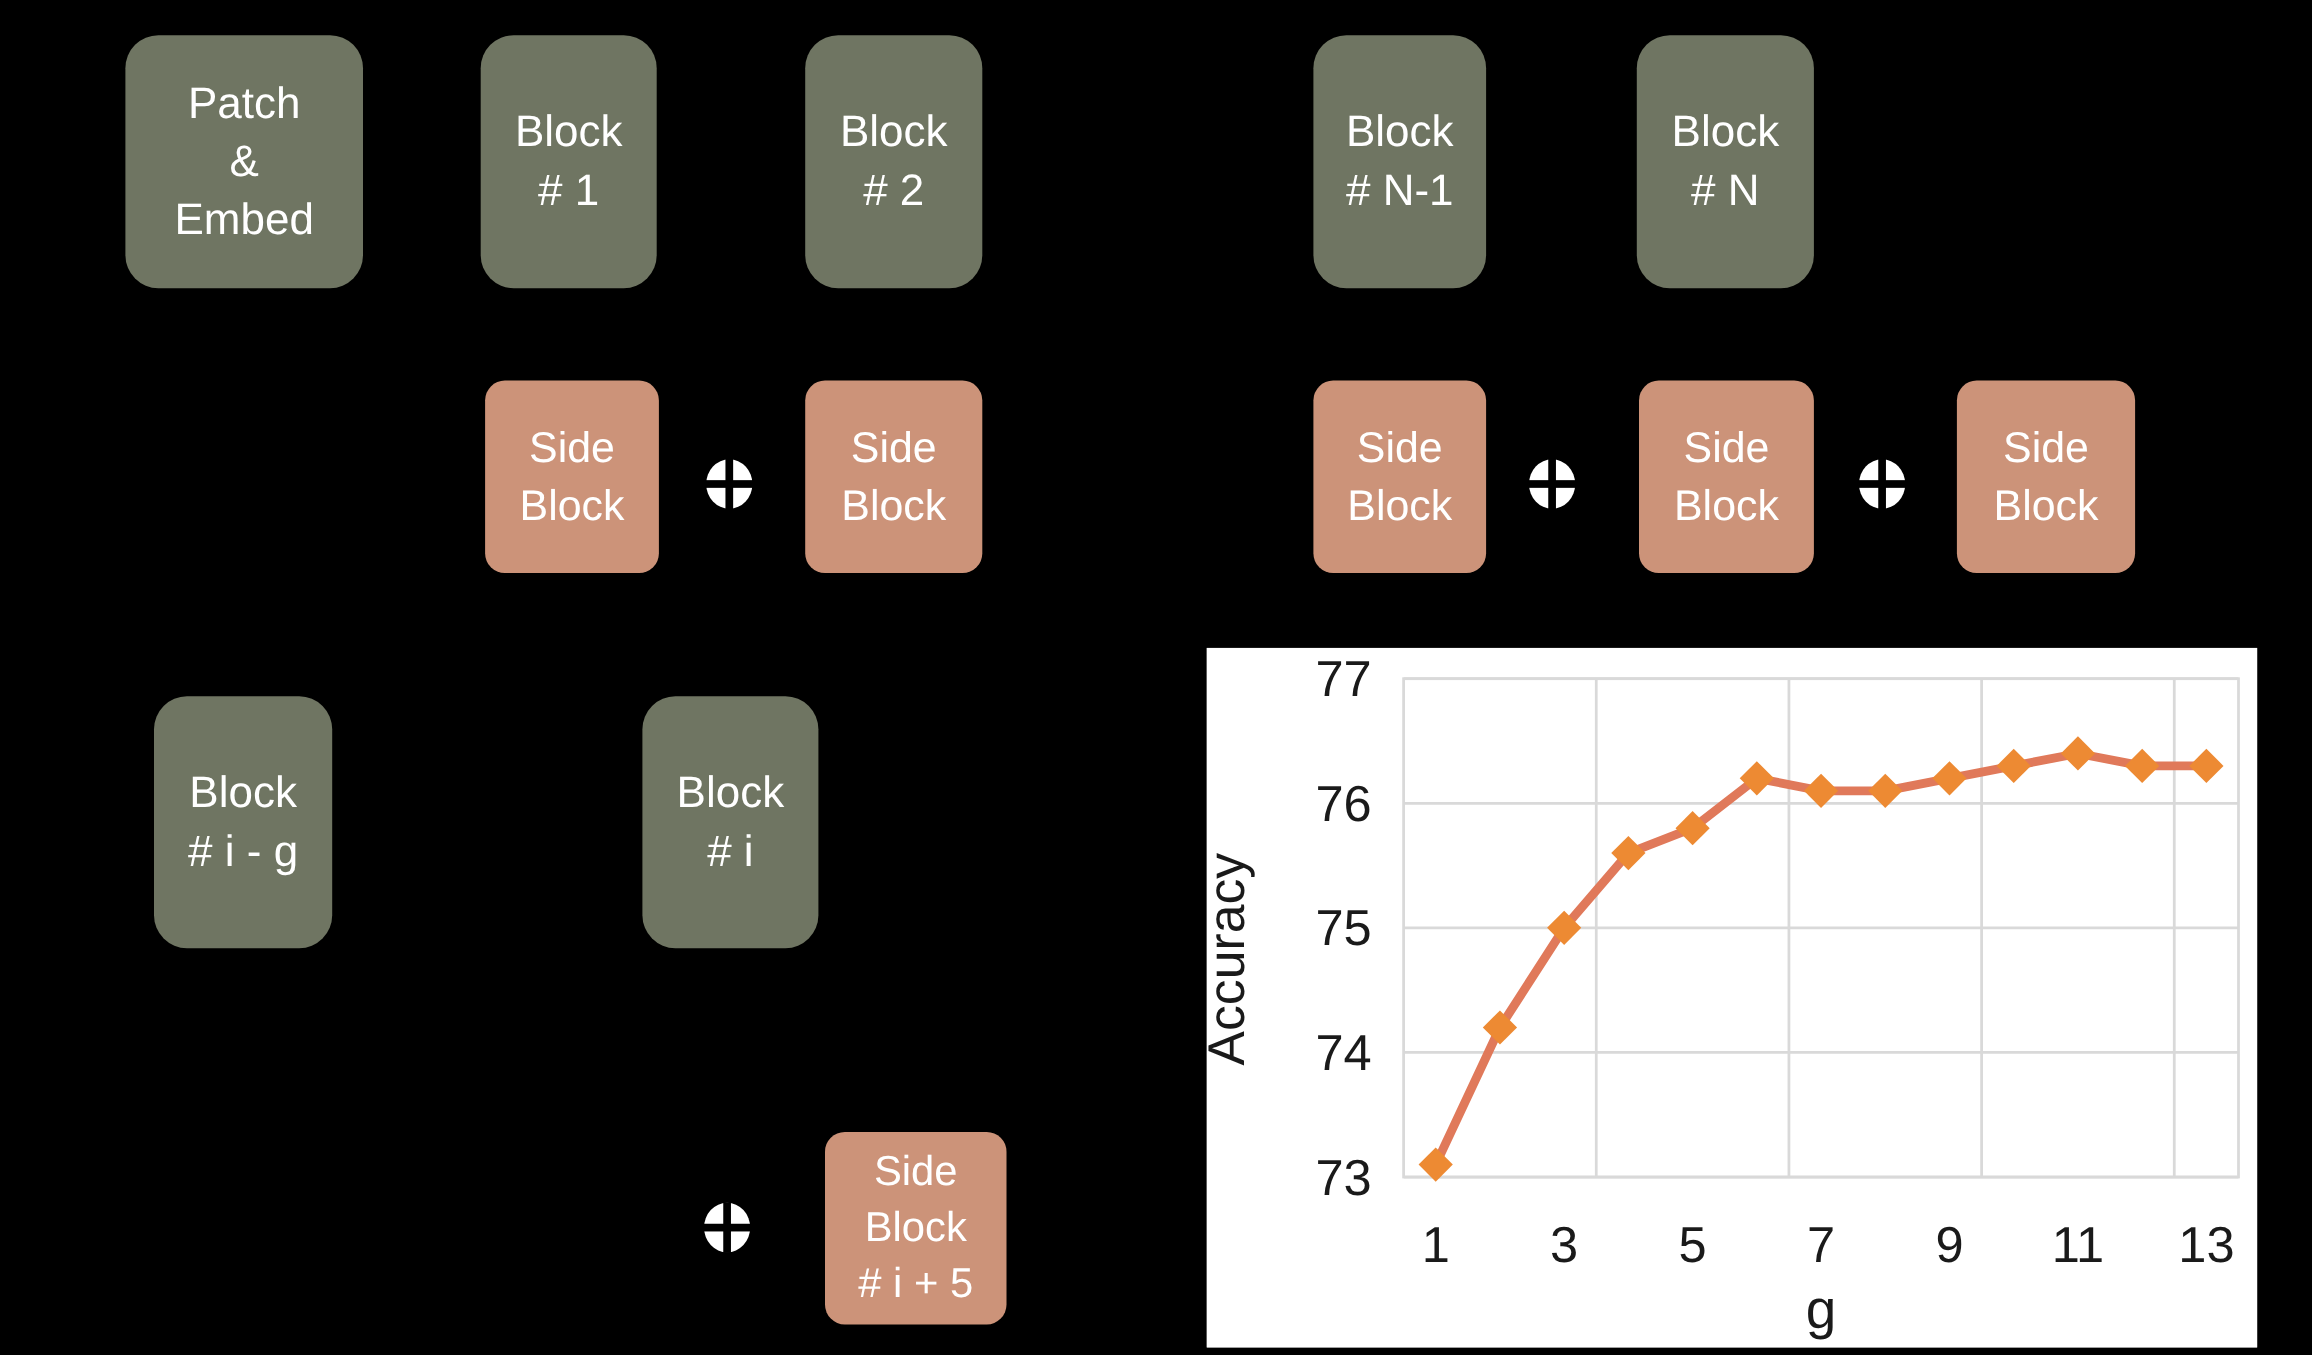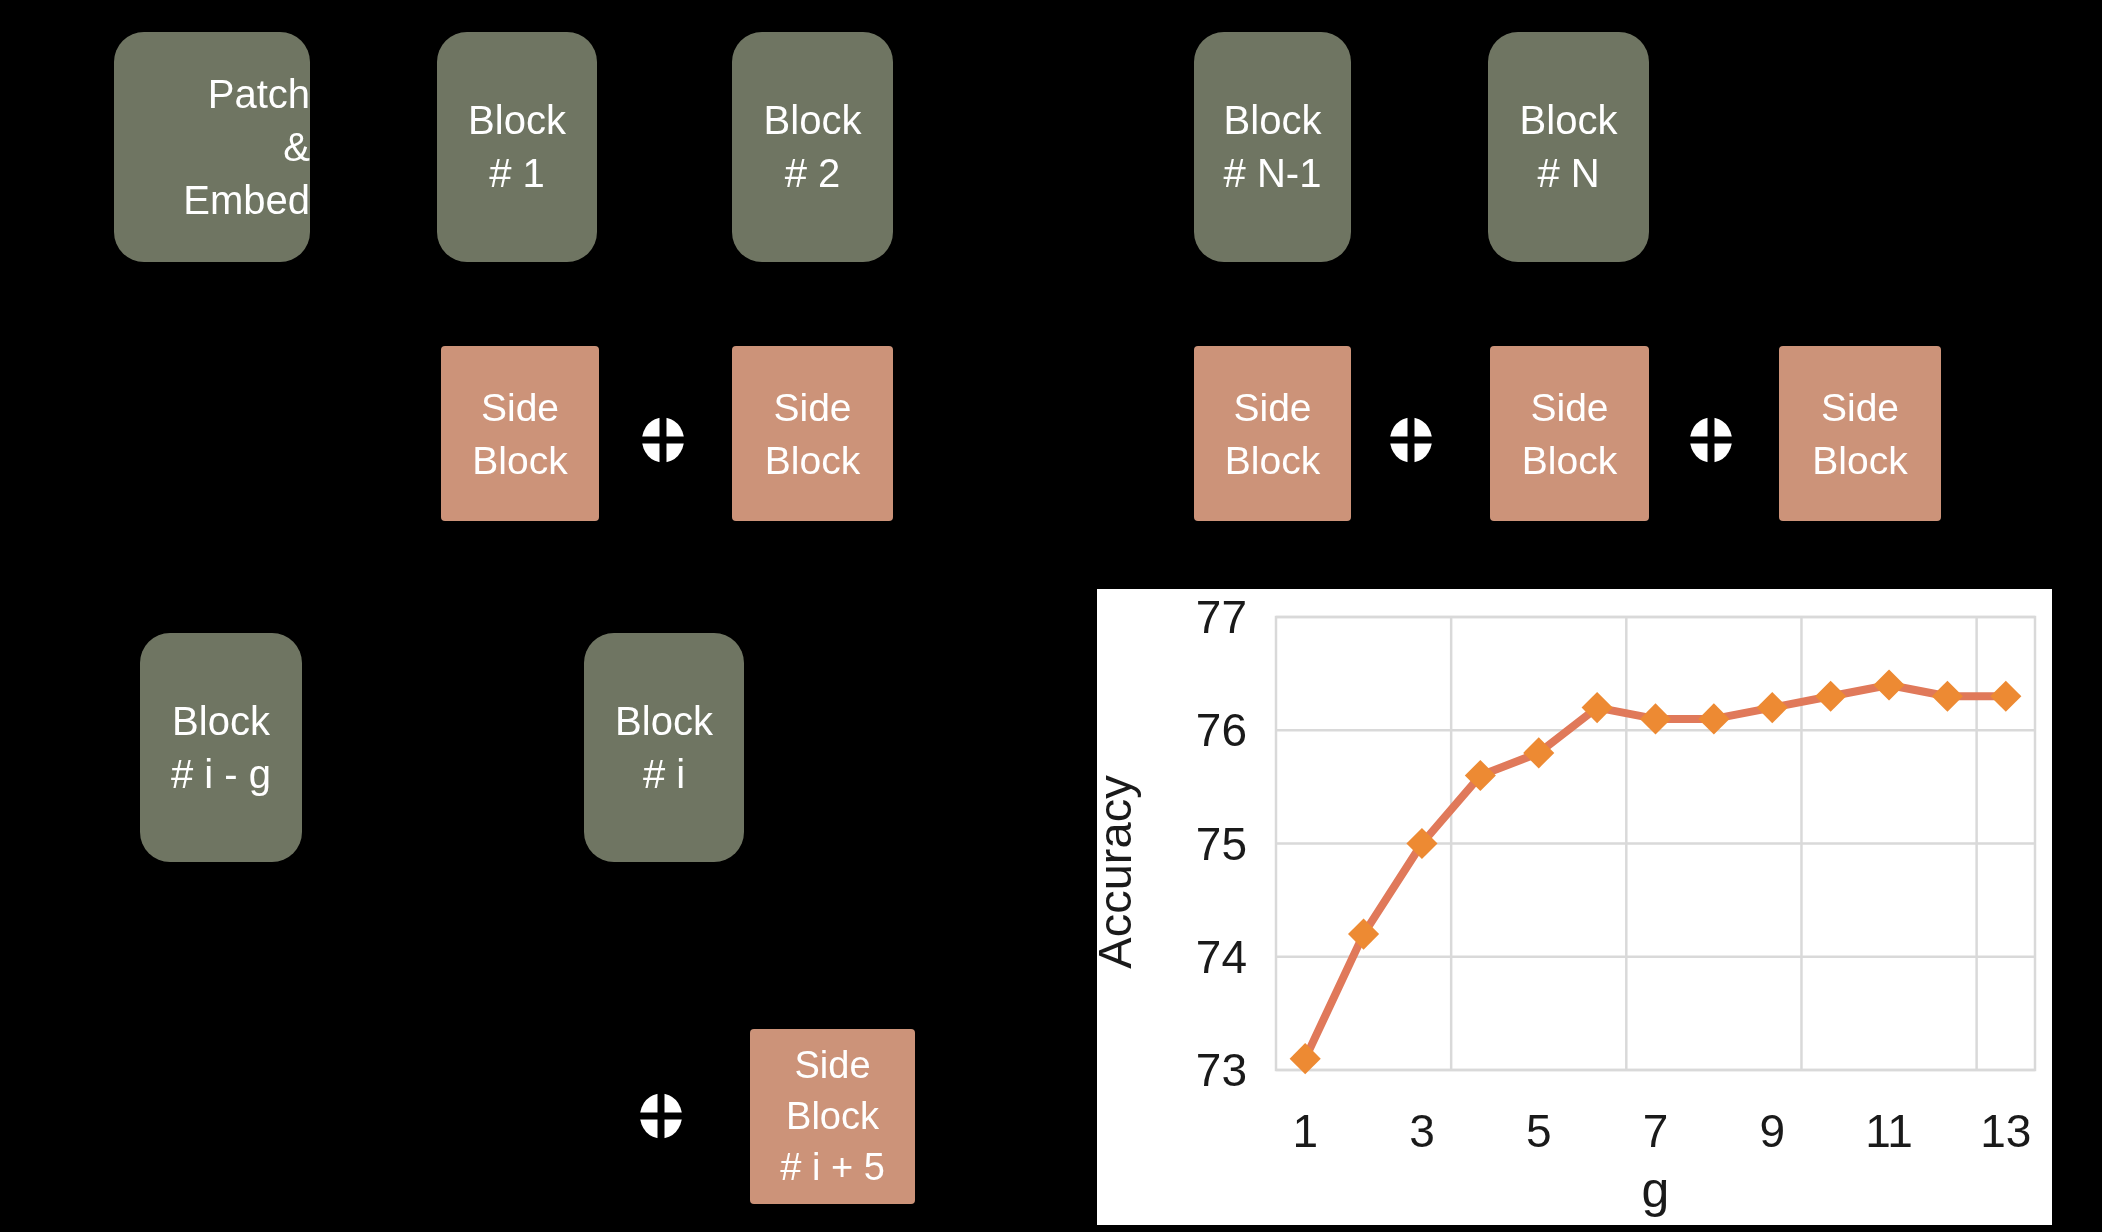--- a/index.html
+++ b/index.html
@@ -26,21 +26,21 @@
     box-sizing: border-box;
   }
   .block.green {
     background: #6F7562;
     border-radius: 30px;
     font-size: 40px;
     line-height: 53px;
   }
   .block.salmon {
     background: #CC9379;
-    border-radius: 4px;
+    border-radius: 18px;
     font-size: 39px;
     line-height: 53px;
   }
   .block.salmon.three-line {
     line-height: 51px;
     font-size: 38px;
   }
   .plus-wrap {
     position: absolute;
     width: 44px;
@@ -53,21 +53,21 @@
     width: 955px;
     height: 636px;
     background: #ffffff;
   }
 </style>
 </head>
 <body>
 
 <div class="canvas">
 
-  <div class="block green" style="left:114px; top:32px; width:196px; height:230px;align-items:flex-end;">
+  <div class="block green" style="left:114px; top:32px; width:216px; height:230px;">
     <span>Patch</span>
     <span>&amp;</span>
     <span>Embed</span>
   </div>
 
   <div class="block green" style="left:437px; top:32px; width:160px; height:230px;">
     <span>Block</span>
     <span># 1</span>
   </div>
 

